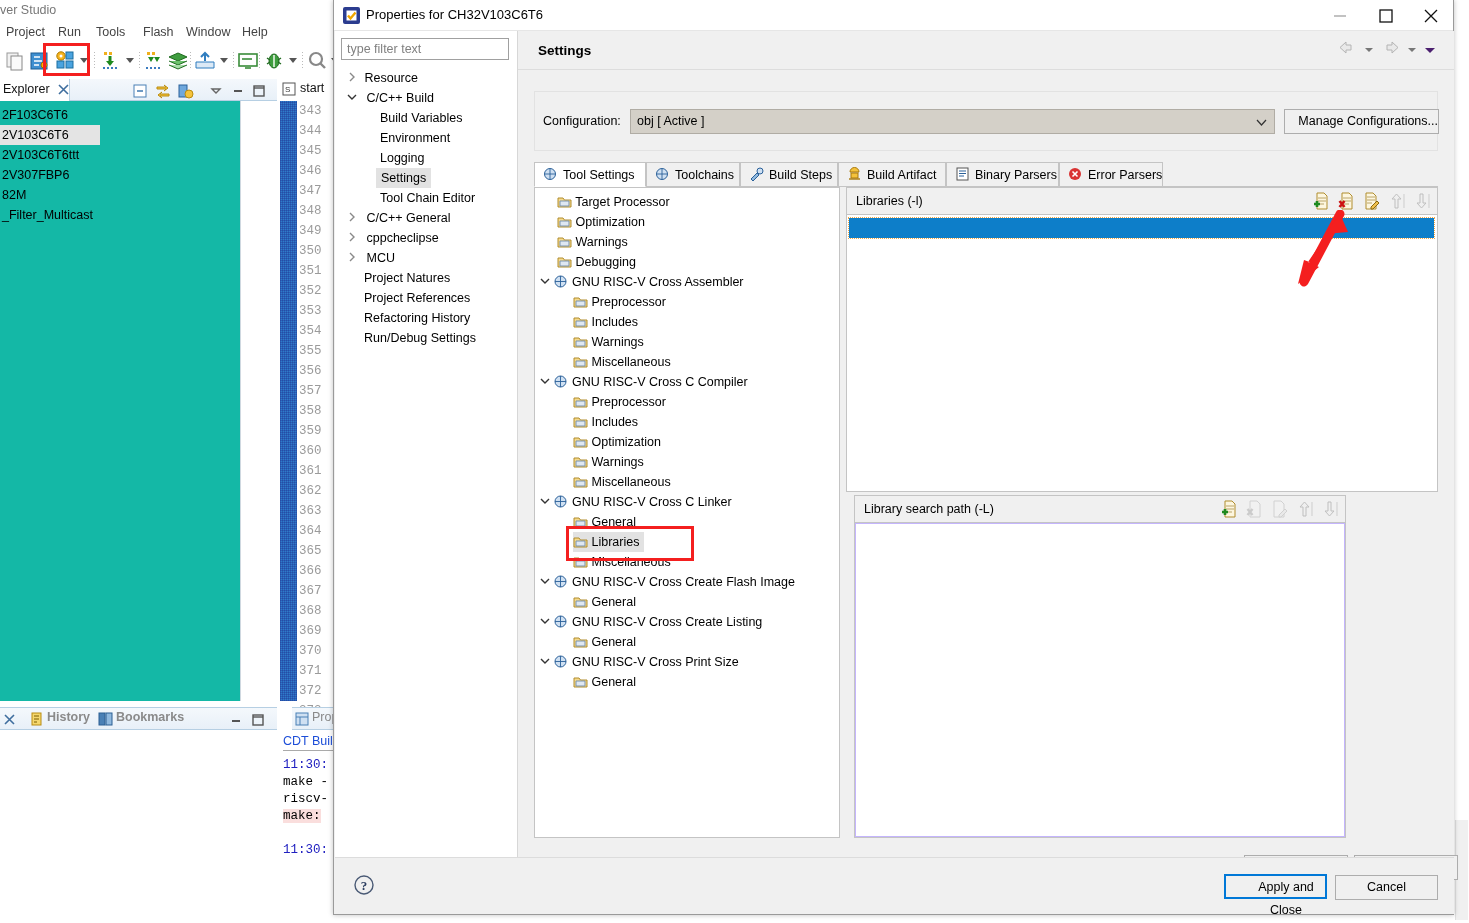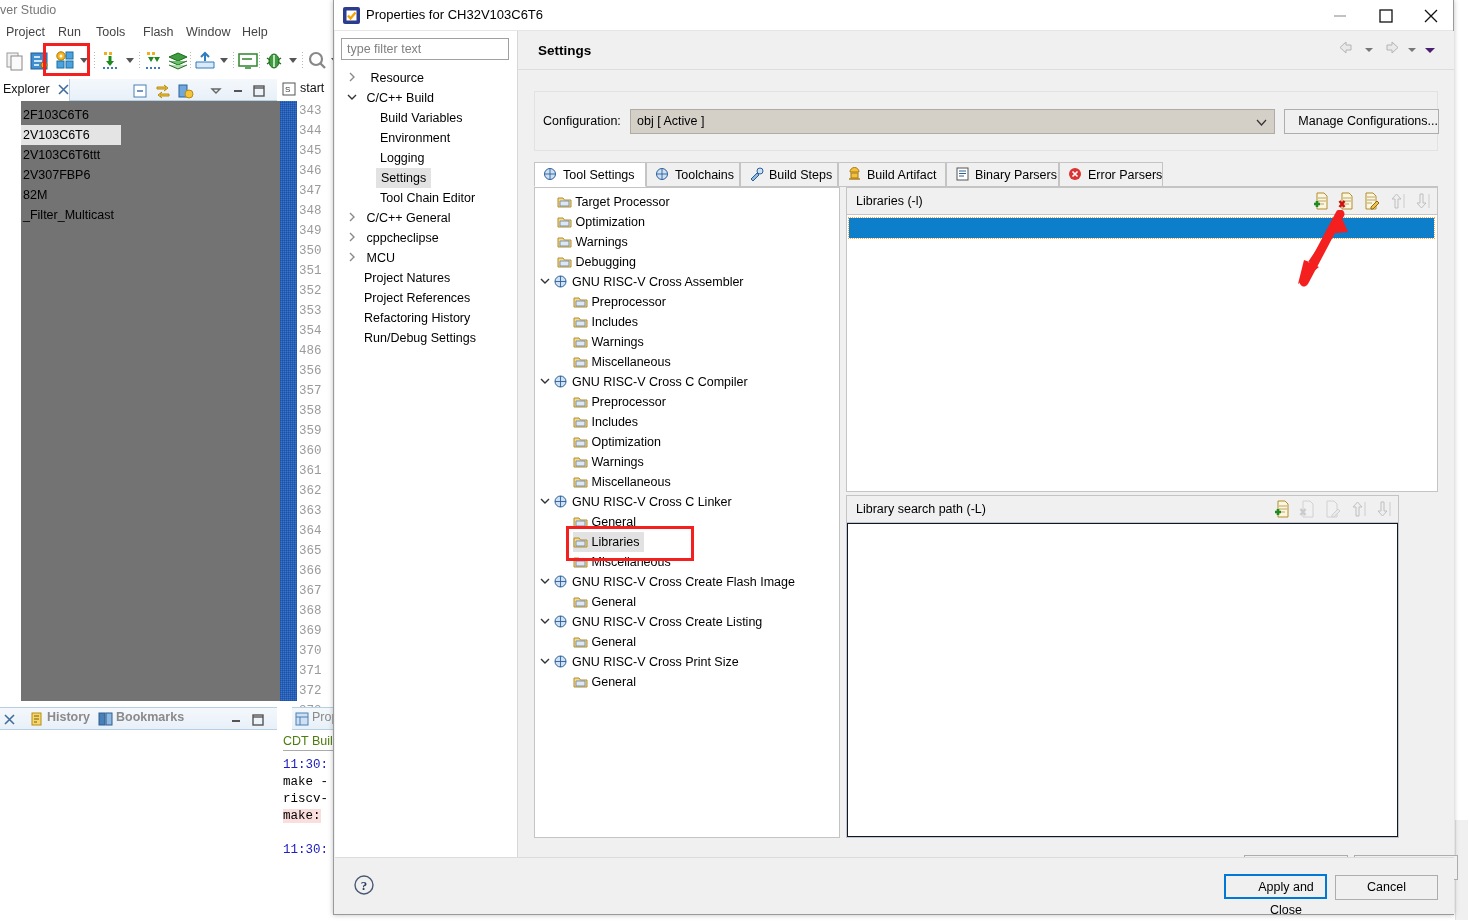--- a/index.html
+++ b/index.html
@@ -30,22 +30,22 @@
             background-size: 1px 3px; }
 
   
   .explorer-tabrow { position:absolute; left:0; top:79px; width:277px; height:22px;
                      background: linear-gradient(to bottom,#f4f8fc,#e8f0f8); border-bottom:1px solid #b6cfe3; }
   .explorer-tab { position:absolute; left:0; top:0; height:22px; background:#fff;
                   border-right:1px solid #b6cfe3; padding:3px 6px 0 3px; }
   .explorer-tab .lbl { font-size:12.5px; color:#111; }
   .ex-tool { position:absolute; top:4px; width:16px; height:16px; }
 
-  .explorer-body { position:absolute; left:0; top:101px; width:311px; height:600px; background:#737373;
-                   border-right:1px solid #cfd8e0;margin-left:21px; }
+  .explorer-body { position:absolute; left:0; top:101px; width:241px; height:600px; background:#14b8a6;
+                   border-right:1px solid #cfd8e0; }
   .tree-row { position:absolute; left:0; height:20px; line-height:20px; font-size:12.5px; color:#000;
               white-space:nowrap; padding-left:2px; }
   .tree-row.sel { background:#e4e4e4; }
 
   
   .bl-tabrow { position:absolute; left:0; top:707px; width:277px; height:23px;
                background: linear-gradient(to bottom,#f4f8fc,#e8f0f8); border-bottom:1px solid #b6cfe3;
                border-top:1px solid #b6cfe3;font-weight:bold;}
   .bl-tab { position:absolute; top:2px; font-size:12.5px; color:#8a8a8a; white-space:nowrap; }
   .bl-body { position:absolute; left:0; top:730px; width:277px; height:193px; background:#fff;
@@ -66,21 +66,21 @@
   .ed-lines { position:absolute; left:17px; top:0; width:43px; font-family:"Liberation Mono", monospace;
               font-size:12.5px; color:#9b9b9b; }
   .ed-line { height:20px; line-height:20px; text-align:left; padding-left:2px;}
 
   
   .cons-tabrow { position:absolute; left:292px; top:707px; width:60px; height:23px;
                  background: linear-gradient(to bottom,#f4f8fc,#e8f0f8); border-bottom:1px solid #b6cfe3;
                  border-top:1px solid #b6cfe3;}
   .cons-tab { position:absolute; left:3px; top:2px; font-size:12.5px; color:#8a8a8a; white-space:nowrap; }
   .cons-body { position:absolute; left:280px; top:730px; width:60px; height:193px; background:#fff; }
-  .cons-head { position:absolute; left:3px; top:4px; font-size:12.5px; color:#4d7c0f; white-space:nowrap;
+  .cons-head { position:absolute; left:3px; top:4px; font-size:12.5px; color:#1d4ed8; white-space:nowrap;
                border-bottom:1px solid #aaa; padding-bottom:2px;}
   .cons-line { position:absolute; left:3px; font-family:"Liberation Mono", monospace; font-size:12.5px;
                white-space:nowrap; }
 
   .ide-rightedge { position:absolute; left:1453px; top:60px; width:16px; height:863px; background:#fff;}
   .ide-vscroll { position:absolute; left:1455px; top:820px; width:13px; height:100px; background:#f0f0f0;
                  border-left:1px solid #e0e0e0;}
 
   
   .dialog {
@@ -126,22 +126,22 @@
   .dtab .ti { display:inline-block; width:16px; height:14px; vertical-align:-2px; margin-right:4px; }
 
   .tools-tree { position:absolute; left:16px; top:156px; width:306px; height:651px;
                 background:#fff; border:1px solid #c4c4c4; overflow:hidden; }
   .ttrow { position:absolute; left:0; height:20px; line-height:20px; font-size:12.5px;
            white-space:nowrap; color:#000; }
   .ttrow.sel { background:#e2e2e2; }
 
   .panelA { position:absolute; left:328px; top:156px; width:592px; height:305px;
             background:#fff; border:1px solid #c4c4c4; }
-  .panelB { position:absolute; left:328px; top:464px; width:553px; height:343px;
-            background:#0f172a; border:1px solid #c4c4c4; }
+  .panelB { position:absolute; left:336px; top:464px; width:492px; height:343px;
+            background:#c4b5fd; border:1px solid #c4c4c4; }
   .p-head { position:absolute; left:0; top:0; width:100%; height:27px; background:#f0f0f0;
             border-bottom:1px solid #c4c4c4; }
   .p-head .lbl { position:absolute; left:9px; top:6px; font-size:12.5px; color:#000; }
   .p-tools { position:absolute; right:5px; top:3px; height:21px; }
   .p-ico { display:inline-block; width:18px; height:20px; vertical-align:top; margin-left:4px;}
   .p-list { position:absolute; left:1px; top:28px; right:1px; bottom:1px; background:#fff; }
   .sel-row { position:absolute; left:1px; top:2px; right:2px; height:20px; background:#0d7ec9;
              outline:1px dotted #f4a742; }
 
   .btnbar1 { position:absolute; left:0; top:814px; width:936px; height:44px; }
@@ -342,21 +342,21 @@
         <div class="ed-line">345</div>
         <div class="ed-line">346</div>
         <div class="ed-line">347</div>
         <div class="ed-line">348</div>
         <div class="ed-line">349</div>
         <div class="ed-line">350</div>
         <div class="ed-line">351</div>
         <div class="ed-line">352</div>
         <div class="ed-line">353</div>
         <div class="ed-line">354</div>
-        <div class="ed-line">486</div>
+        <div class="ed-line">355</div>
         <div class="ed-line">356</div>
         <div class="ed-line">357</div>
         <div class="ed-line">358</div>
         <div class="ed-line">359</div>
         <div class="ed-line">360</div>
         <div class="ed-line">361</div>
         <div class="ed-line">362</div>
         <div class="ed-line">363</div>
         <div class="ed-line">364</div>
         <div class="ed-line">365</div>
@@ -462,21 +462,21 @@
       <div class="filter-box">
         <span>type filter text</span>
       </div>
 
       <div class="nav-row" style="top:37px;left:12px">
         <span class="twisty" style="position:relative;display:inline-block;">
           <svg width="10" height="10" viewBox="0 0 10 10">
               <path d="M3 1l4 4-4 4" fill="none" stroke="#8a8a8a" stroke-width="1.4"></path>
             </svg>
         </span>
-        <span style="margin-left:10px">Resource</span>
+        <span style="margin-left:4px">Resource</span>
       </div>
 
       <div class="nav-row" style="top:57px;left:12px">
         <span class="twisty" style="position:relative;display:inline-block;">
           <svg width="10" height="10" viewBox="0 0 10 10">
               <path d="M1 3l4 4 4-4" fill="none" stroke="#333" stroke-width="1.4"></path>
             </svg>
         </span>
         <span style="margin-left:6px">C/C++ Build</span>
       </div>

